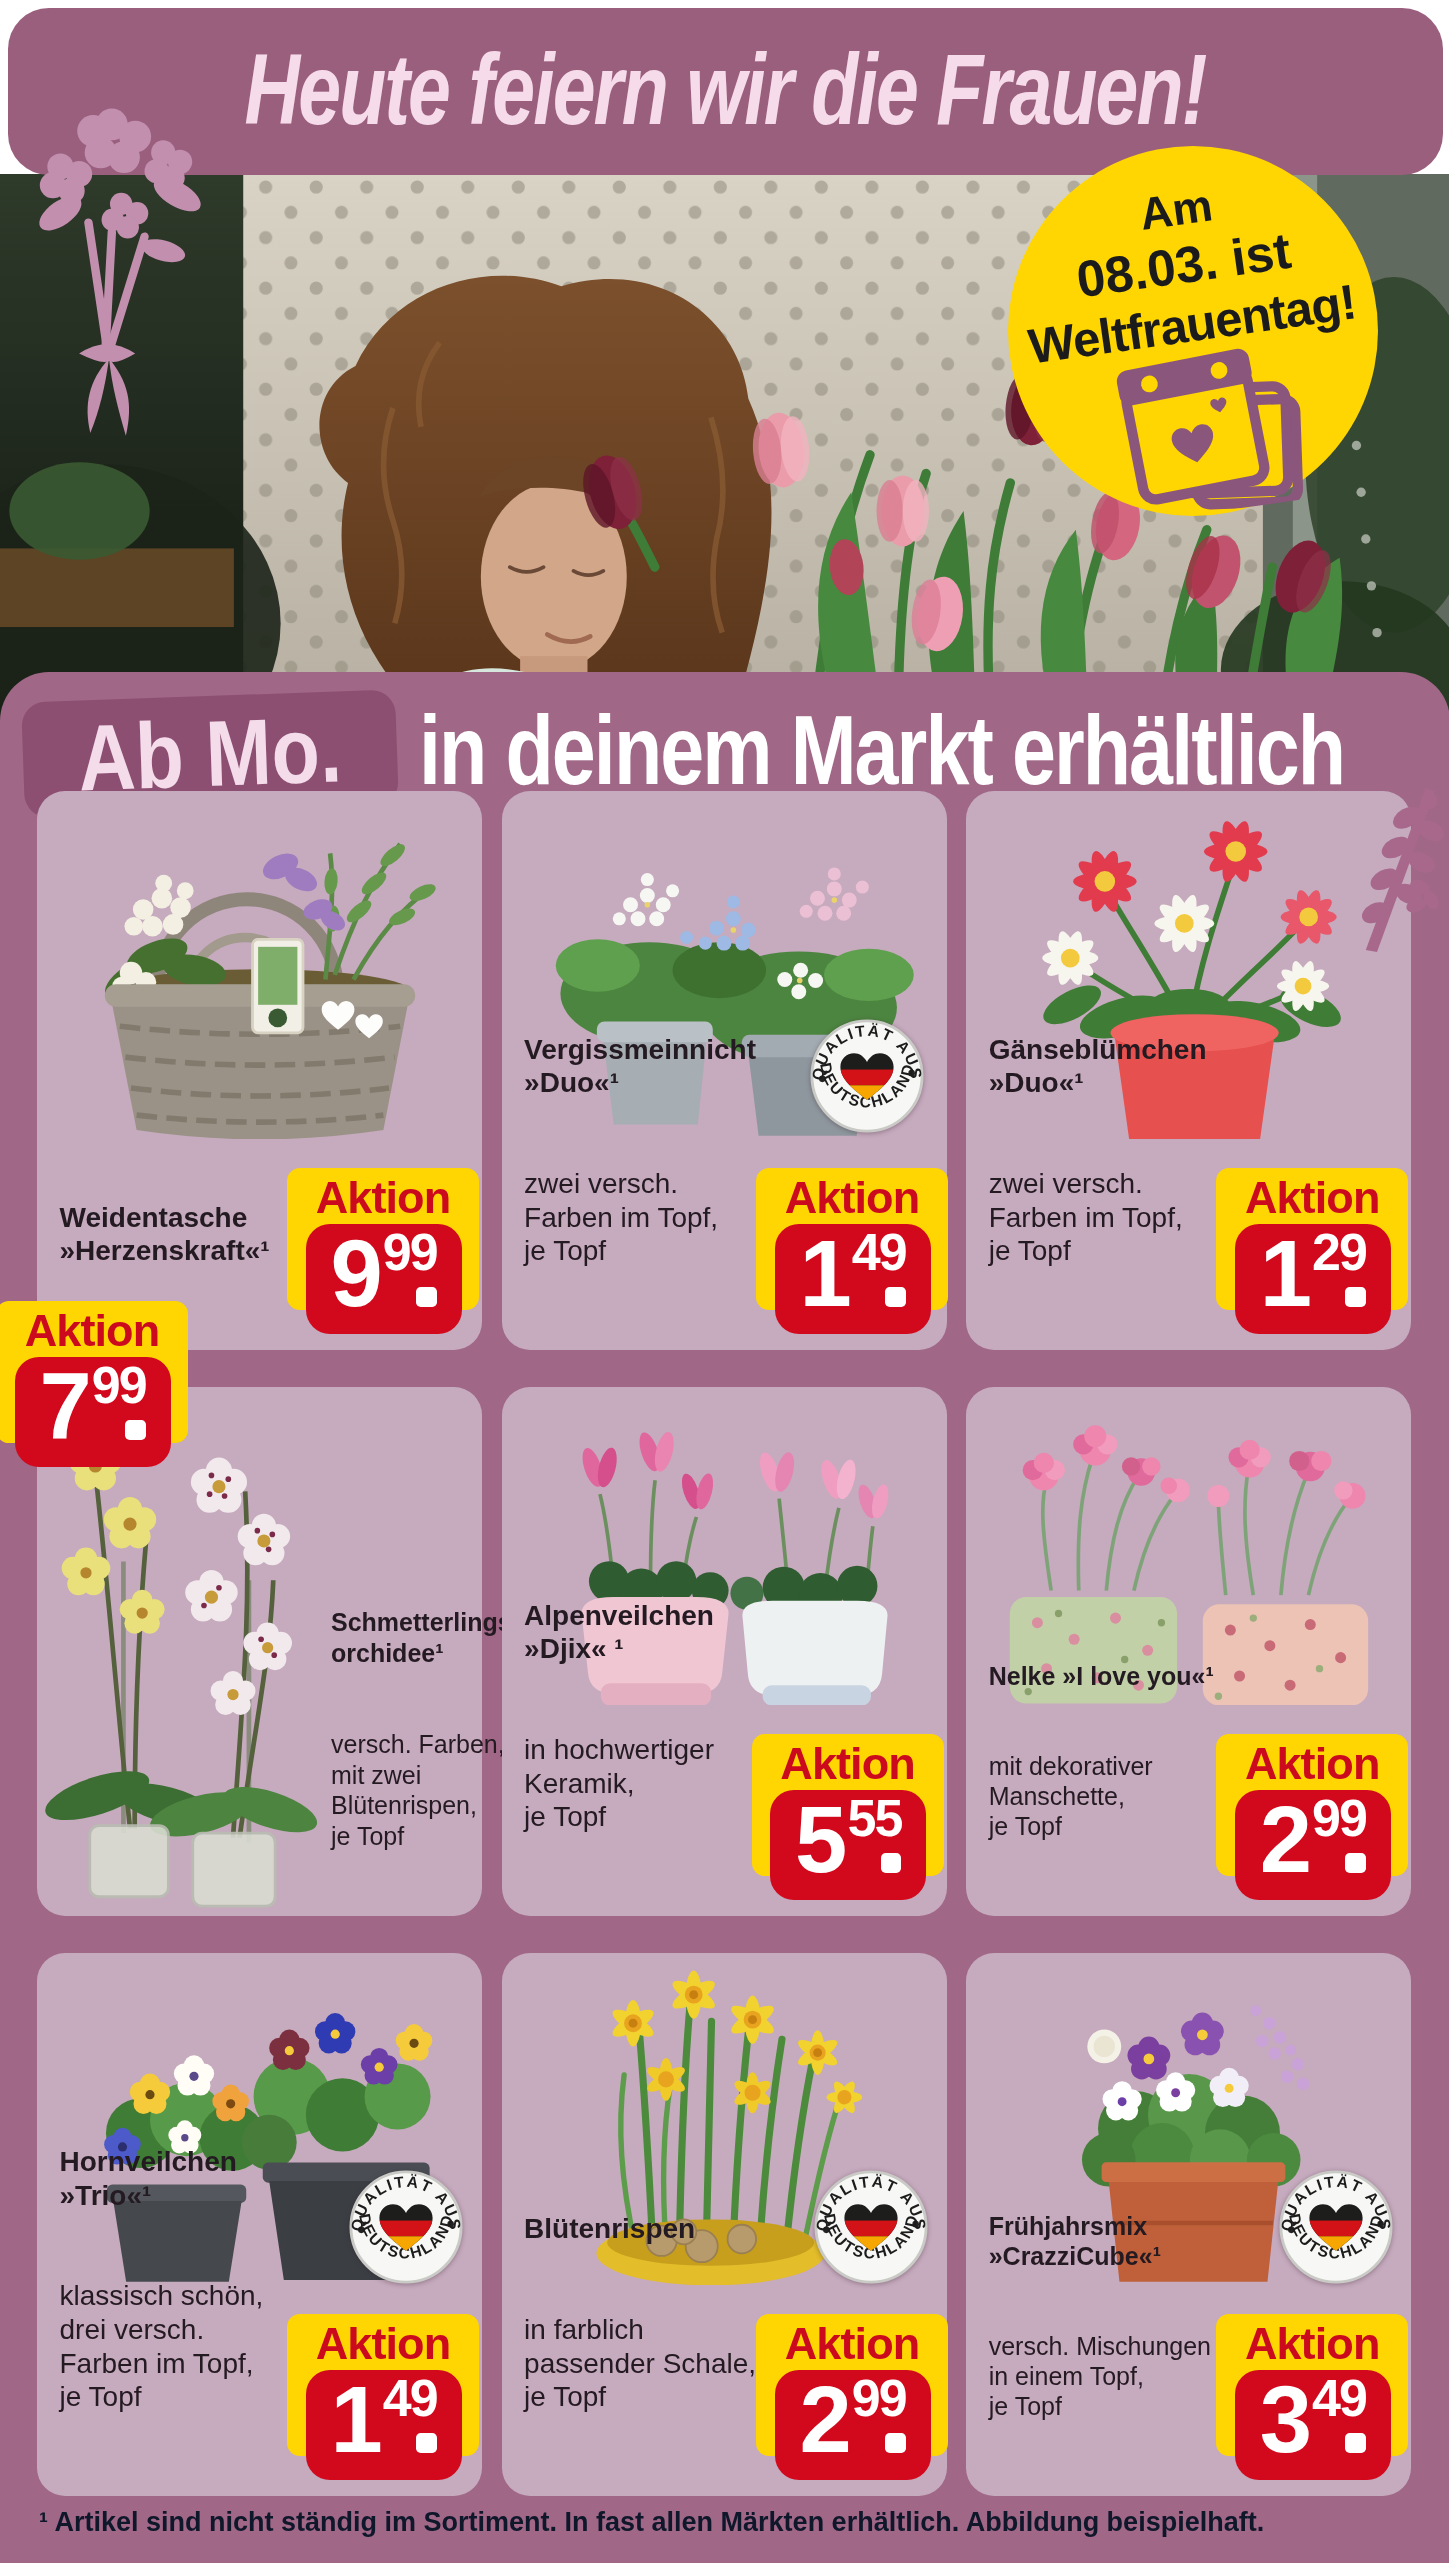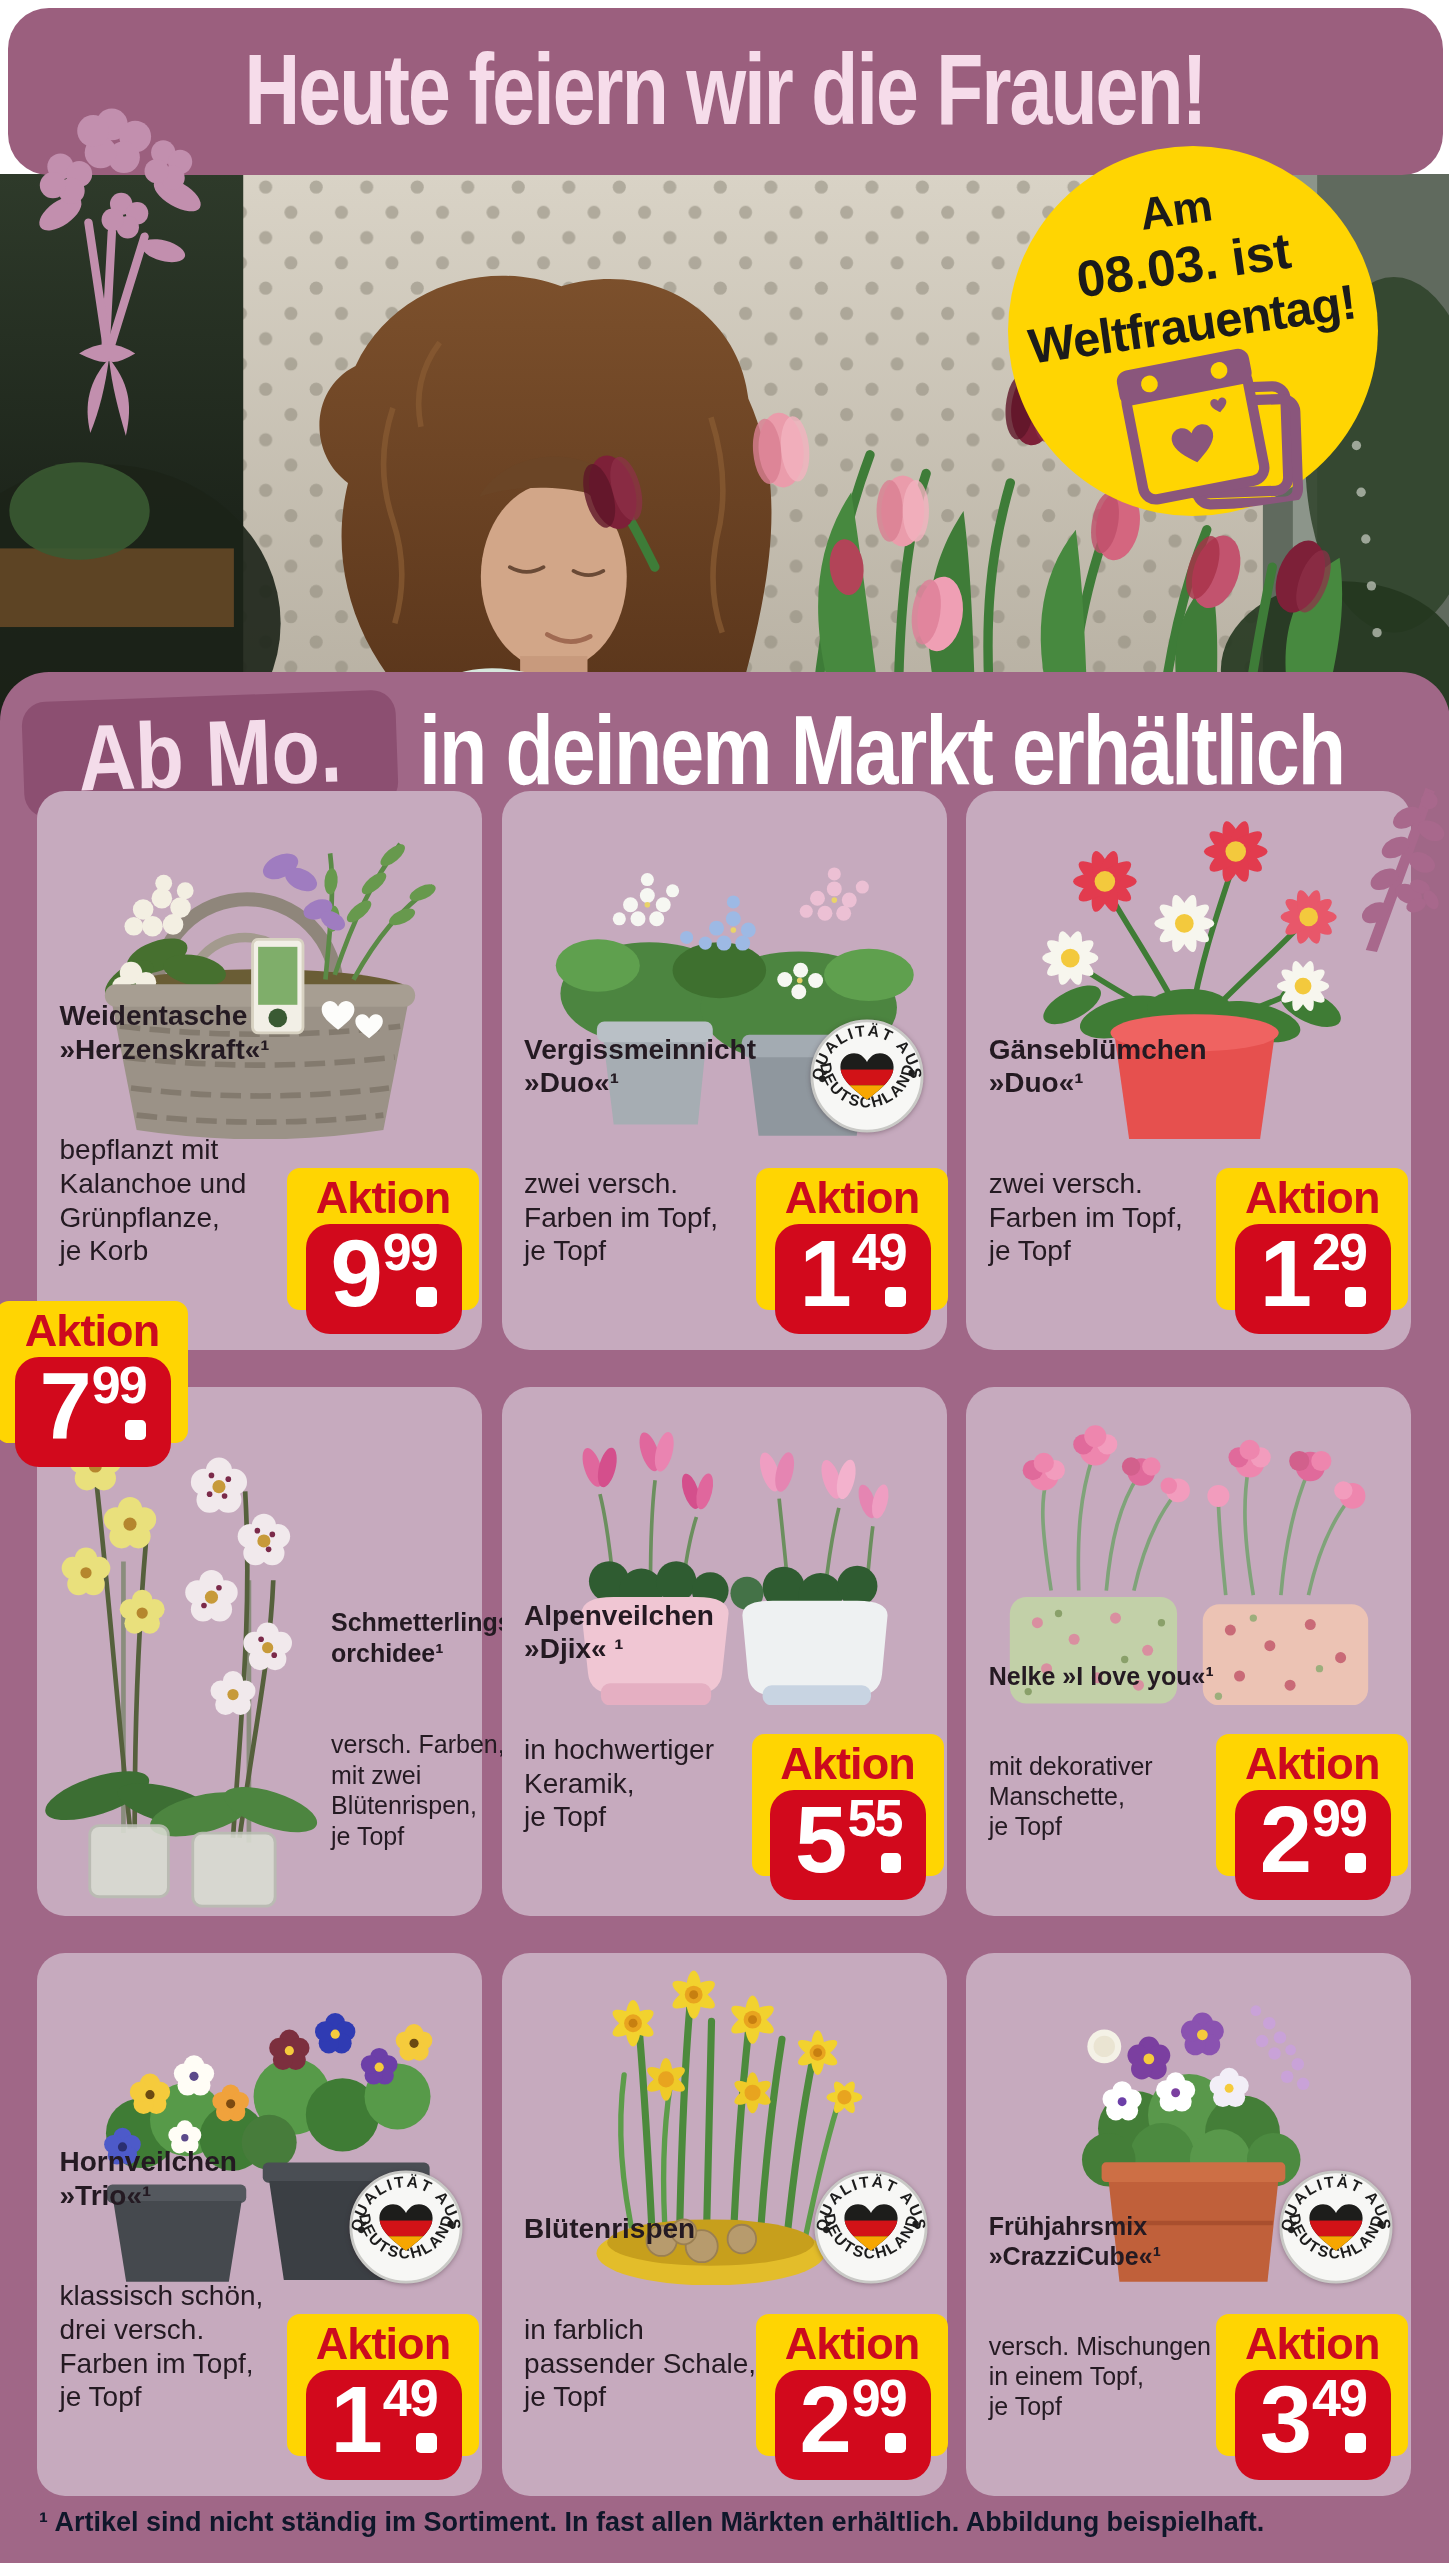--- a/index.html
+++ b/index.html
@@ -2,21 +2,21 @@
 <html lang="de" style="font-size:15px"><head>
 <meta charset="utf-8">
 <style>
   html,body{margin:0;padding:0;}
   body{
     width:1450px;height:2563px;position:relative;overflow:hidden;background:#fff;
     font-family:"Liberation Sans",sans-serif;
   }
   
   .header-banner{position:absolute;left:7.5px;top:7.5px;width:1435px;height:167px;
-    background:#9b5f7e;border-radius:41px;z-index:4;}
+    background:#9b5f7e;border-radius:41px;z-index:4;font-style:italic;}
   .header-title{position:absolute;left:0;width:100%;text-align:center;top:24px;
     font-size:77px;font-weight:700;color:#f6dcea;letter-spacing:-1.9px;
     transform:scaleY(1.3);transform-origin:top center;white-space:nowrap;}
   .bouquet{position:absolute;left:22.5px;top:73px;z-index:5;}
   
   .hero{position:absolute;left:0;top:174px;width:1450px;height:556px;z-index:1;}
   
   .event-badge{position:absolute;left:1008px;top:146px;width:370px;height:370px;
     border-radius:50%;background:#ffd502;z-index:6;}
   .event-badge-inner{position:absolute;inset:0;transform:rotate(-8deg);text-align:center;color:#1b1b1b;}
@@ -357,24 +357,20 @@
           <g fill="#fdfdfb">
             <use href="#heartP" transform="translate(296,218) scale(1.25)"></use>
             <use href="#heartP" transform="translate(332,232) scale(1.05)"></use>
           </g>
         </svg>
       </div>
       <div class="card-bottom">
         <div class="product-text">
           <div class="product-name">Weidentasche
 »Herzenskraft«¹</div>
-          <div class="product-details">bepflanzt mit
-Kalanchoe und
-Grünpflanze,
-je Korb</div>
         </div>
         <div class="price-badge">
           <div class="aktion-box">
             <div class="aktion-label">Aktion</div>
           </div>
           <div class="price-box">
             <span class="p-int">9</span>
             <span class="p-frac">
                 <span class="p-dec">99</span>
                 <span class="p-dot"></span>

